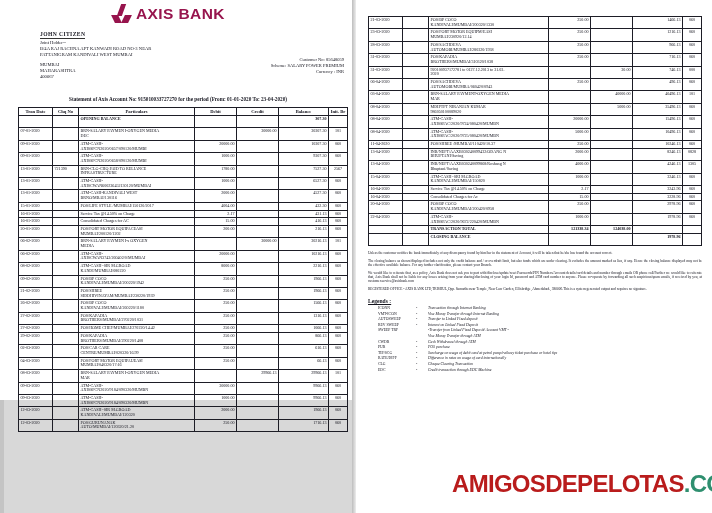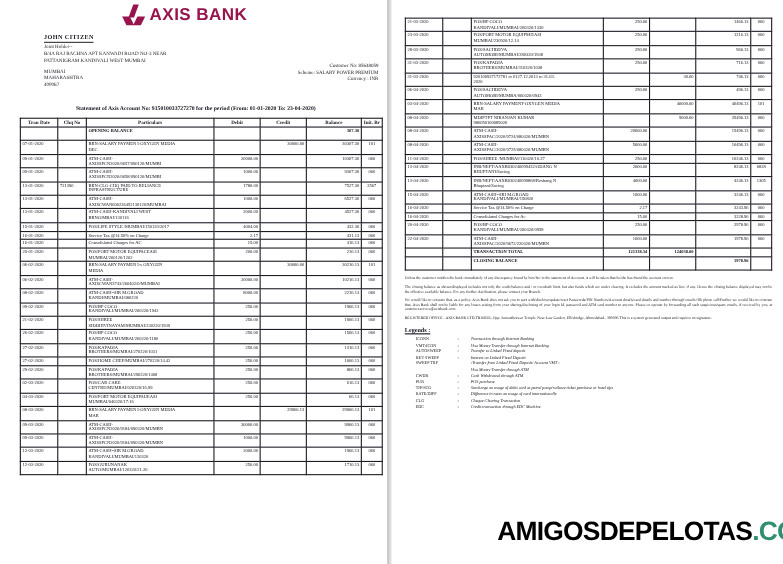--- a/index.html
+++ b/index.html
@@ -3,21 +3,21 @@
 <meta charset="utf-8">
 <style>
   html,body{margin:0;padding:0;}
   body{
     width:712px;height:513px;overflow:hidden;
     background:#d8d8d8;
     font-family:"Liberation Serif", serif;
     color:#14141e;
   }
   .sheet{position:absolute;background:#ffffff;}
-  .page-left{left:0;top:0;width:356px;height:513px;}
+  .page-left{left:0;top:0;width:356px;height:400px;}
   .page-right{left:356px;top:0;width:356px;height:513px;}
   .gutter{position:absolute;left:352px;top:0;width:8px;height:513px;
           background:linear-gradient(90deg,#bdbdbd,#e8e8e8 45%,#c9c9c9);}
   .edge{position:absolute;top:0;width:4px;height:513px;background:#c4c4c4;}
 
   
   .logo-wrap{position:absolute;left:112px;top:4px;display:flex;align-items:center;gap:5px;}
   .logo-mark{position:relative;width:19px;height:19px;}
   .logo-mark .bar{position:absolute;background:#97144d;}
   .logo-mark .b1{left:7px;top:0;width:5px;height:12px;transform:skewX(-20deg);}
@@ -62,21 +62,21 @@
   .legend .row{display:flex;}
   .legend .k{width:38px;flex:0 0 38px;}
   .legend .d{width:12px;flex:0 0 12px;}
   .legend .v{flex:1;font-style:italic;}
   .legend .cont{padding-left:50px;font-style:italic;}
 
   
   .wm{position:absolute;left:452px;top:470px;
       font-family:"Liberation Sans",sans-serif;font-weight:bold;
       font-size:24px;letter-spacing:-.7px;color:#2f8f6f;white-space:nowrap;}
-  .wm .dark{color:#000000;text-align:center;}
+  .wm .dark{color:#b91c1c;text-align:center;}
 </style>
 </head>
 <body>
 
 <div class="edge" style="left:0"></div>
 <div class="sheet page-left">
 
   <div class="logo-wrap">
     <span class="logo-mark">
       <span class="bar b1"></span>

